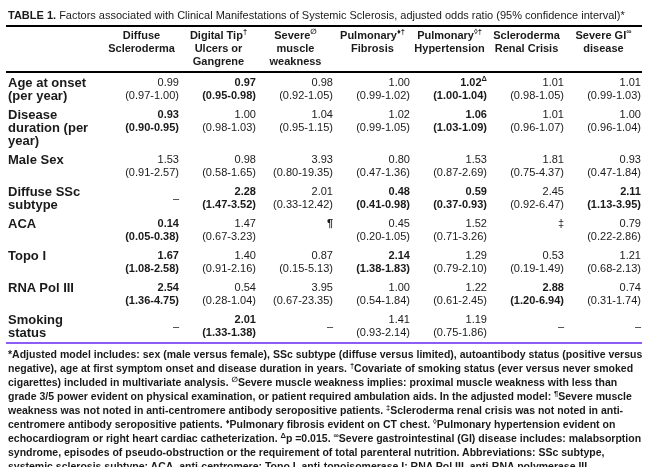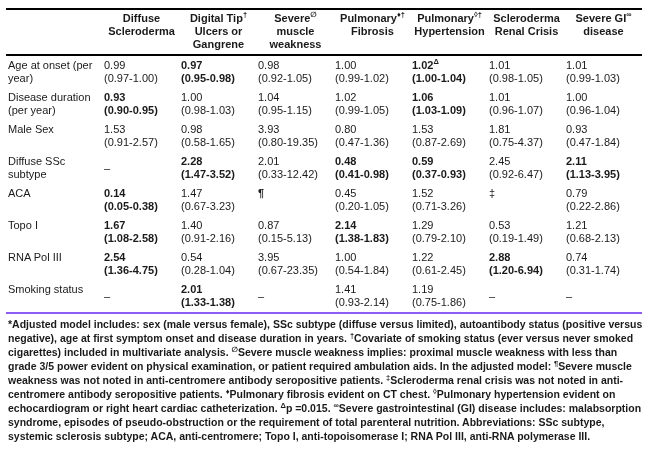--- a/index.html
+++ b/index.html
@@ -14,39 +14,40 @@
   table.ortable{
     width:636px;border-collapse:collapse;table-layout:fixed;
     border-top:2px solid #000;border-bottom:2px solid #8b5cf6;
   }
   thead th{
     border-bottom:2px solid #000;font-weight:bold;vertical-align:top;
     padding:2px 1px 3px 1px;font-size:11px;line-height:13px;text-align:center;
   }
   th.corner{width:95px;}
   tbody th.rowlabel{
-    text-align:left;font-weight:normal;vertical-align:top;
-    padding:3px 2px 3px 2px;line-height:13px;font-size:11px;
+    text-align:left;font-weight:bold;vertical-align:top;
+    padding:3px 2px 3px 2px;line-height:13px;font-size:13px;
   }
   tbody td{
-    text-align:left;vertical-align:top;padding:3px 1px 3px 1px;
+    text-align:right;vertical-align:top;padding:3px 1px 3px 1px;
     line-height:13px;font-size:11px;
   }
   .val.b,.ci.b{font-weight:bold;}
   .dash{padding-top:7px;}
   sup{font-size:7.5px;line-height:0;vertical-align:super;}
   .footnote{
     width:636px;margin:3px 2px 0 2px;font-weight:bold;
     font-size:10.5px;line-height:14px;text-align:left;
   }
 </style>
 </head>
 <body>
 
 <div class="page">
+  <p class="title"><span class="tlabel">TABLE 1.</span><span> Factors associated with Clinical Manifestations of Systemic Sclerosis, adjusted odds ratio (95% confidence interval)*</span></p>
 
   <table class="ortable">
     <thead>
       <tr id="header-row">
         <th class="corner"></th>
       <th>Diffuse Scleroderma</th>
           <th>Digital Tip<sup>†</sup> Ulcers or Gangrene</th>
           <th>Severe<sup>∅</sup> muscle weakness</th>
           <th>Pulmonary<sup>♦†</sup> Fibrosis</th>
           <th>Pulmonary<sup>◊†</sup> Hypertension</th>

